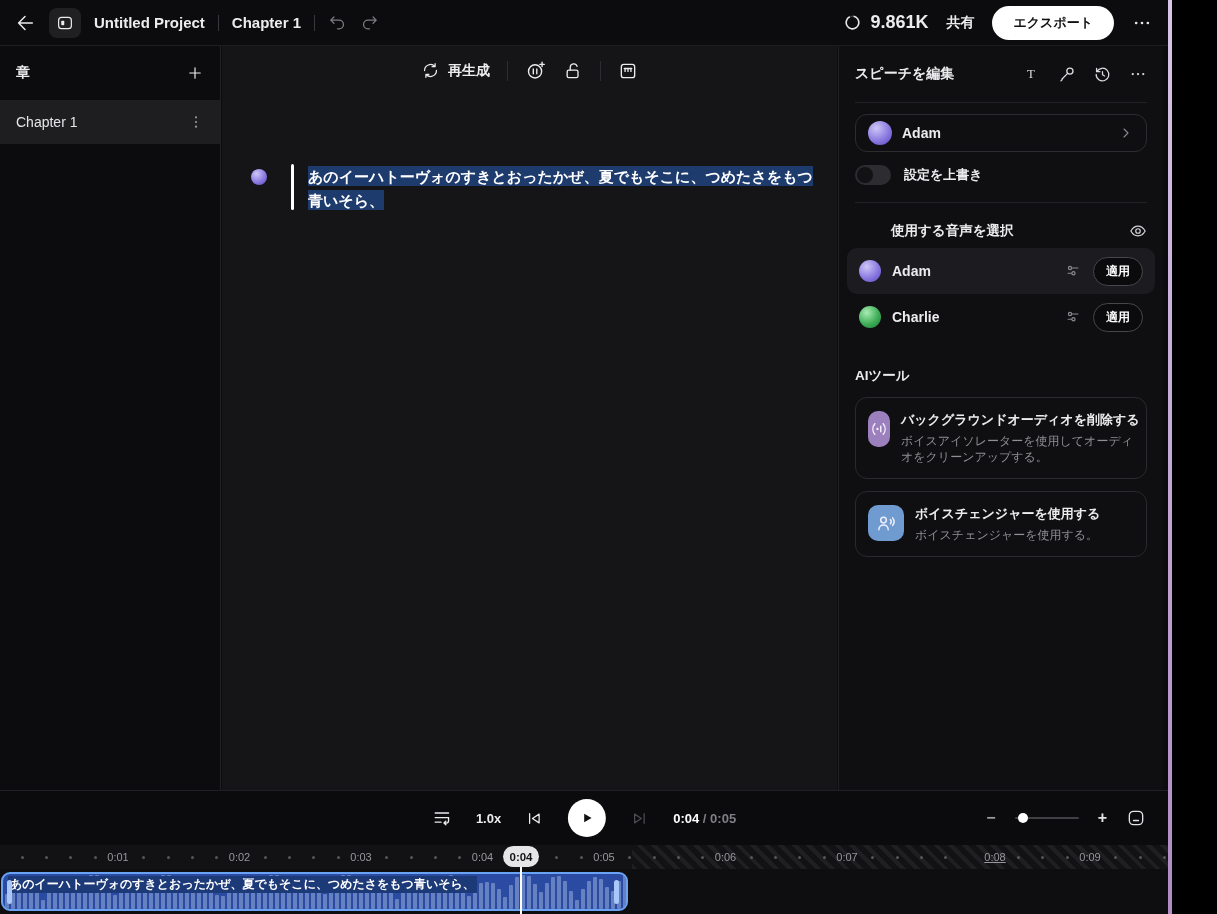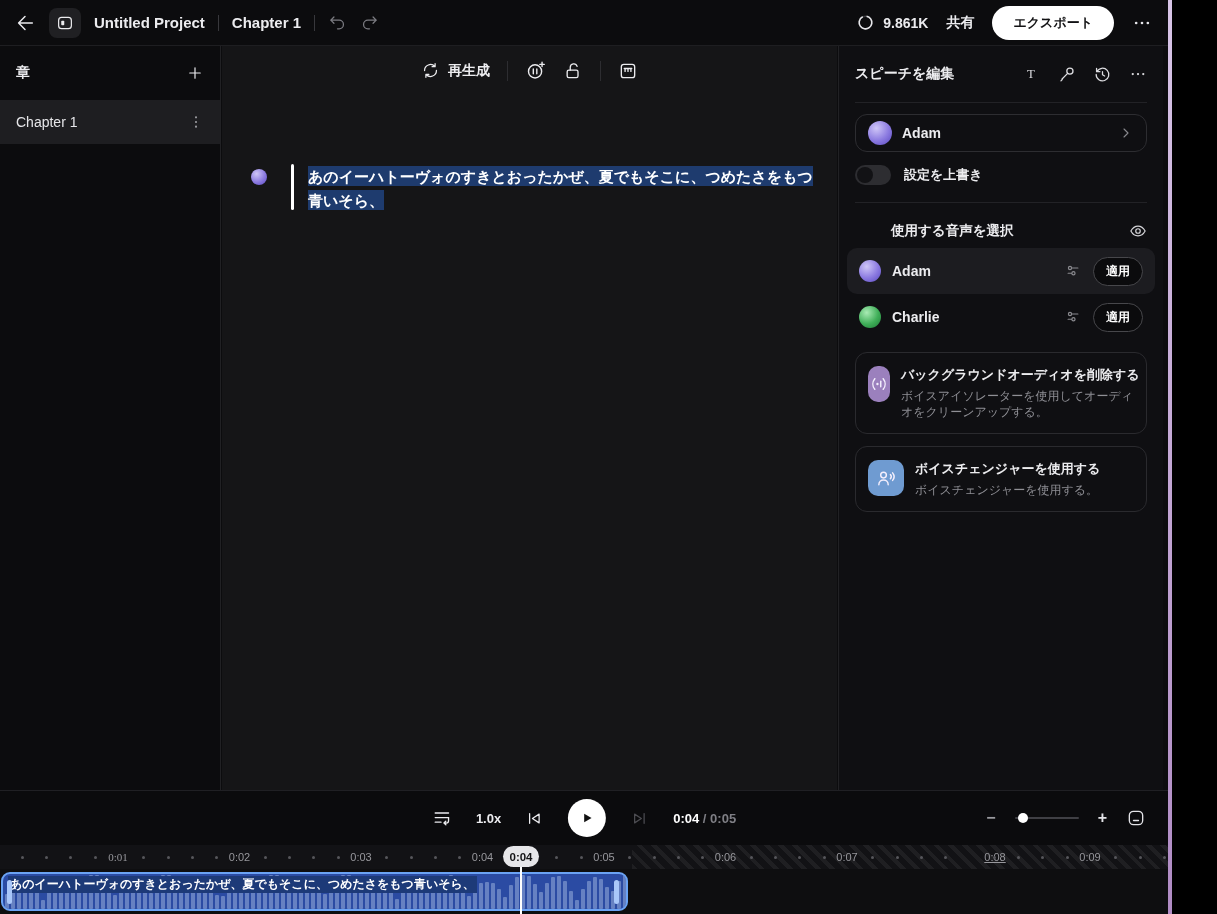--- a/index.html
+++ b/index.html
@@ -15,21 +15,21 @@
   svg .f { fill:currentColor; stroke:none; }
 
   
   .topbar { position:absolute; left:0; top:0; right:4px; height:46px; display:flex; align-items:center;
             padding:0 16px 0 14px; border-bottom:1px solid #1e1e21; background:#0c0c0e; z-index:10;}
   .topbar .grp { display:flex; align-items:center; gap:13px; }
   .tb-sep { width:1px; height:16px; background:#38383c; }
   .tb-btn { width:32px; height:30px; border-radius:8px; background:#202023; display:flex; align-items:center; justify-content:center; color:#ececef; }
   .tb-title { font-weight:bold; font-size:15px; }
   .tb-right { margin-left:auto; display:flex; align-items:center; gap:18px; }
-  .credits { display:flex; align-items:center; gap:8px; font-weight:bold; font-size:14px; }
+  .credits { display:flex; align-items:center; gap:8px; font-weight:bold; font-size:18px; }
   .share { font-weight:bold; font-size:14px; cursor:default; }
   .export-btn { background:#ffffff; color:#121214; font-weight:bold; font-size:13px;
                 padding:8px 21px; border-radius:999px; border:none; }
   .muted { color:#7c7c82; }
 
   
   .sidebar { position:absolute; left:0; top:46px; width:221px; bottom:124px; background:#0c0c0e; border-right:1px solid #212124; }
   .sb-head { height:54px; display:flex; align-items:center; justify-content:space-between; padding:0 16px; }
   .sb-title { font-weight:bold; font-size:14px; }
   .sb-row { height:44px; display:flex; align-items:center; justify-content:space-between; padding:0 16px; font-size:14px; color:#e6e6e9; }
@@ -318,20 +318,21 @@
               <circle class="s" cx="8" cy="8" r="2.1"></circle>
               <path class="s" d="M10.6 8 H18.5"></path>
               <path class="s" d="M5.5 15 H10"></path>
               <circle class="s" cx="12.6" cy="15" r="2.1"></circle>
             </svg>
         </span>
         <button class="apply-btn">適用</button>
       </div>
     </div>
 
+    <div class="ai-title">AIツール</div>
 
     <div class="ai-card">
       <span class="ai-ico purple">
         <svg width="22" height="22" viewBox="0 0 24 24">
             <path class="s" d="M7.4 6.2 a9.2 9.2 0 0 0 0 11.6 M16.6 6.2 a9.2 9.2 0 0 1 0 11.6"></path>
             <circle class="f" cx="10.3" cy="12" r="1.3"></circle>
             <path class="s" d="M13.9 9 v6"></path>
           </svg>
       </span>
       <div>
@@ -462,21 +463,21 @@
             <rect class="s" x="4" y="4" width="16" height="16" rx="5"></rect>
             <path class="s" d="M9 15 H15"></path>
           </svg>
       </span>
     </div>
   </footer>
 
   <div class="timeline">
     <div class="ruler">
       <div class="hatch"></div>
-    <span class="ruler-label" style="left: 118px; font-family: Liberation Serif, serif;">0:01</span>
+    <span class="ruler-label" style="left: 118px;">0:01</span>
         <span class="ruler-label" style="left: 239.5px;">0:02</span>
         <span class="ruler-label" style="left: 361px;">0:03</span>
         <span class="ruler-label" style="left: 482.5px;">0:04</span>
         <span class="ruler-label" style="left: 604px;">0:05</span>
         <span class="ruler-label" style="left: 725.5px;">0:06</span>
         <span class="ruler-label" style="left: 847px;">0:07</span>
         <span class="ruler-label" style="left: 995px; text-decoration: underline;">0:08</span>
         <span class="ruler-label" style="left: 1090px;">0:09</span>
         <span class="ruler-label" style="left: 1211.5px;">0:10</span>
         <i class="ruler-dot" style="left: 20.8px;"></i>

